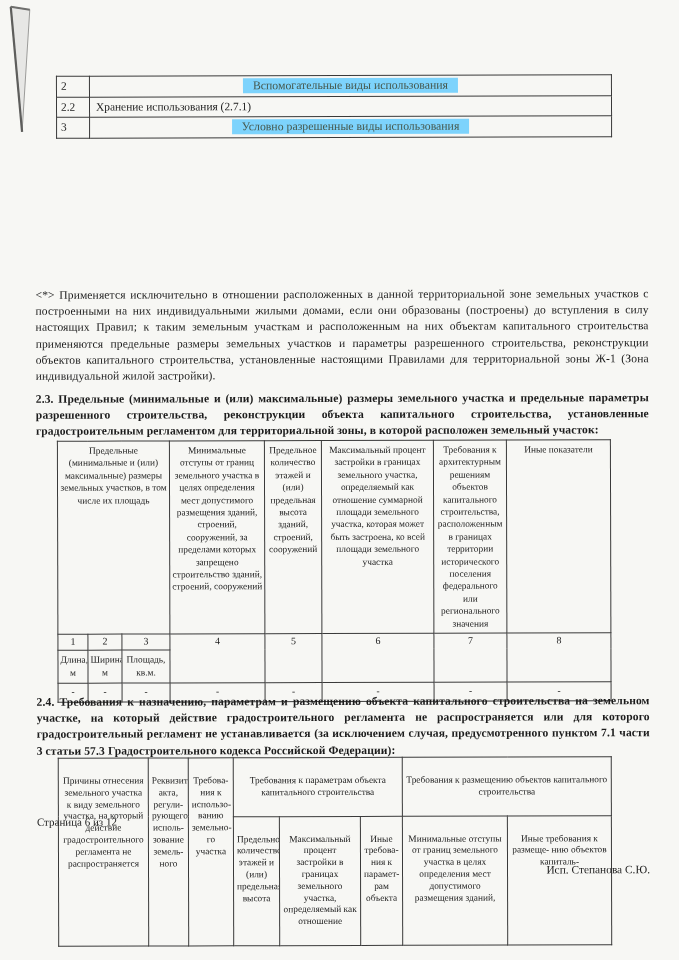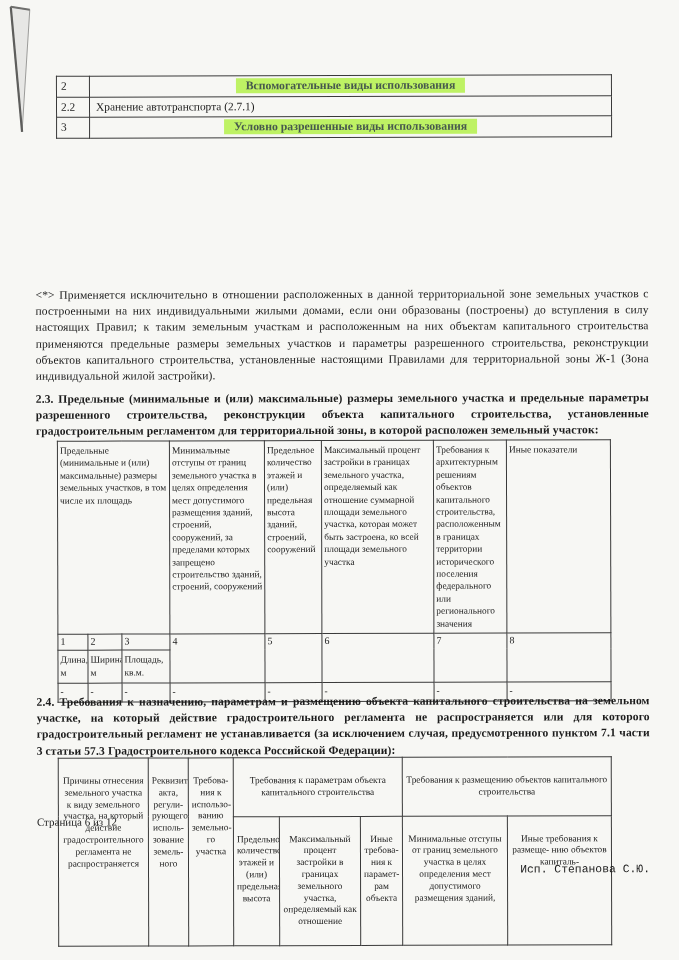--- a/index.html
+++ b/index.html
@@ -25,38 +25,38 @@
   
   table{border-collapse:collapse;table-layout:fixed;position:absolute;left:57px;}
   td{border:1.4px solid #3a3a3a;vertical-align:top;overflow:hidden;}
 
   
   .uses{top:75px;width:556px;font-size:11.4px;}
   .uses td{padding:2px 6px 3px 6px;line-height:14.5px;}
   .uses td.num{padding-left:4px;}
   .uses td.ctr{text-align:center;}
   .hl{
-    display:inline-block;background:#bef264;color:#46584d;font-weight:bold;
+    display:inline-block;background:#7dd3fc;color:#46584d;font-weight:normal;
     padding:0 10px;font-size:11.8px;
   }
 
   
   .t23{top:440px;width:553px;font-size:9.4px;}
-  .t23 td{padding:3px 2px;line-height:12.4px;}
+  .t23 td{padding:3px 2px;text-align:center;line-height:12.4px;}
   .t23 .nums td{padding:1px 2px;font-size:10px;}
   .t23 .subs td{line-height:13px;font-family:Liberation Serif, serif;}
   .t23 .vals td{padding:2px 2px 4px 2px;}
 
   
   .t24{top:757px;width:553px;font-size:9.4px;}
   .t24 td{padding:17px 3px;text-align:center;line-height:11.8px;}
 
   
   .footer-left{position:absolute;left:36px;top:813px;font-size:11px;line-height:17px;}
-  .footer-right{position:absolute;right:30px;top:864px;font-size:11.4px;font-family:Liberation Mono, monospace;}
+  .footer-right{position:absolute;right:30px;top:864px;font-size:11.4px;}
 </style>
 </head>
 <body>
 
 <div class="sheet">
 
   <svg class="fold" width="70" height="136">
     <polygon points="10,4 29,7 21,129" fill="#e7e7e5" stroke="#9b9b99" stroke-width="1"></polygon>
     <line x1="10" y1="4" x2="21" y2="129" stroke="#5e5e5c" stroke-width="2.2"></line>
     <line x1="10" y1="4" x2="29" y2="7" stroke="#6f6f6d" stroke-width="2"></line>
@@ -67,21 +67,21 @@
         <col style="width:33px">
         <col>
       </colgroup>
     <tbody>
         <tr>
       <td class="num">2</td>
       <td class="ctr"><span class="hl">Вспомогательные виды использования</span></td>
     </tr>
     <tr>
       <td class="num">2.2</td>
-      <td>Хранение автотранспорта (2.7.1)</td>
+      <td>Хранение использования (2.7.1)</td>
     </tr>
     <tr>
       <td class="num">3</td>
       <td class="ctr"><span class="hl">Условно разрешенные виды использования</span></td>
     </tr>
   </tbody>
     </table>
 
   <div class="para" style="top:287px">&lt;*&gt; Применяется исключительно в отношении расположенных в данной территориальной зоне земельных участков с построенными на них индивидуальными жилыми домами, если они образованы (построены) до вступления в силу настоящих Правил; к таким земельным участкам и расположенным на них объектам капитального строительства применяются предельные размеры земельных участков и параметры разрешенного строительства, реконструкции объектов капитального строительства, установленные настоящими Правилами для территориальной зоны Ж-1 (Зона индивидуальной жилой застройки).</div>
 

